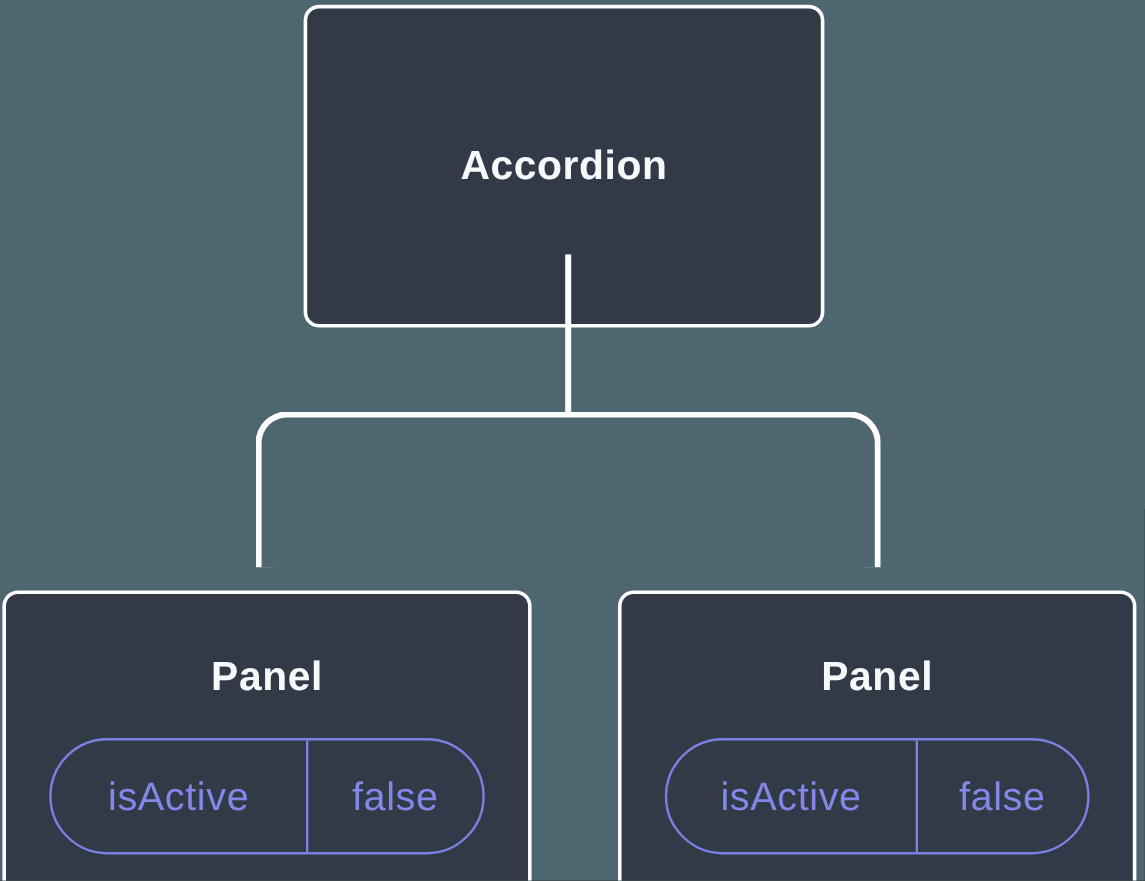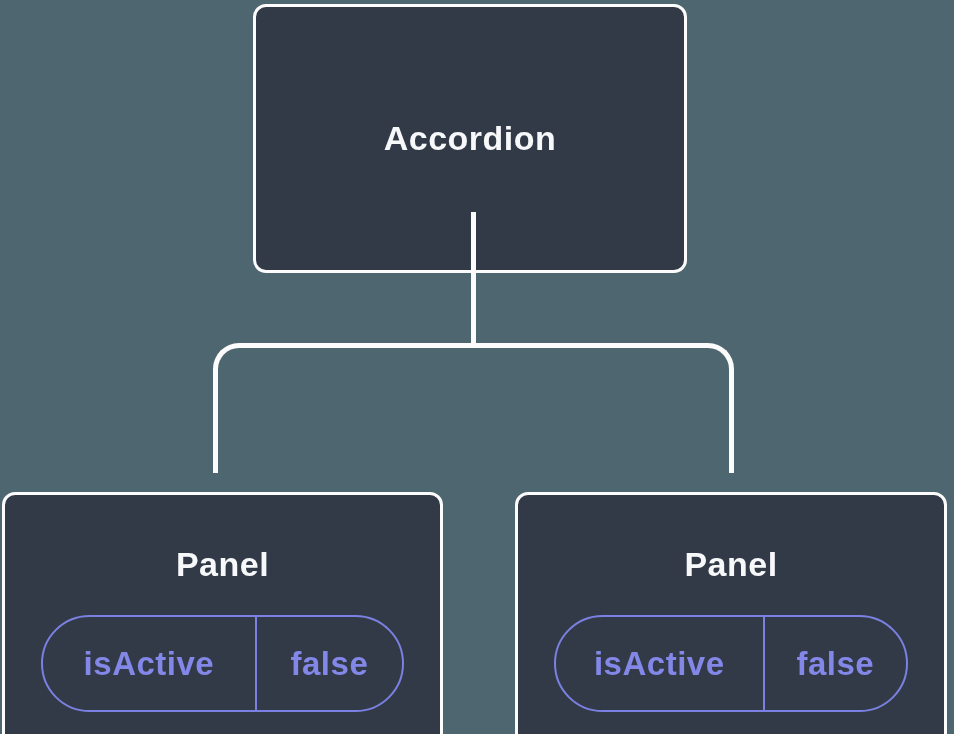--- a/index.html
+++ b/index.html
@@ -66,21 +66,21 @@
     display: flex;
     align-items: stretch;
     overflow: hidden;
   }
   .state-cell {
     display: flex;
     align-items: center;
     justify-content: center;
     color: var(--state-text, #8287E8);
     font-size: 33px;
-    font-weight: 700;
+    font-weight: 400;
     letter-spacing: 0.5px;
   }
   .state-key {
     flex: 0 0 59%;
     border-right: 2.5px solid var(--state-border, #7B81E2);
   }
   .state-value { flex: 1 1 auto; }
 
   
   .connector-stem {

